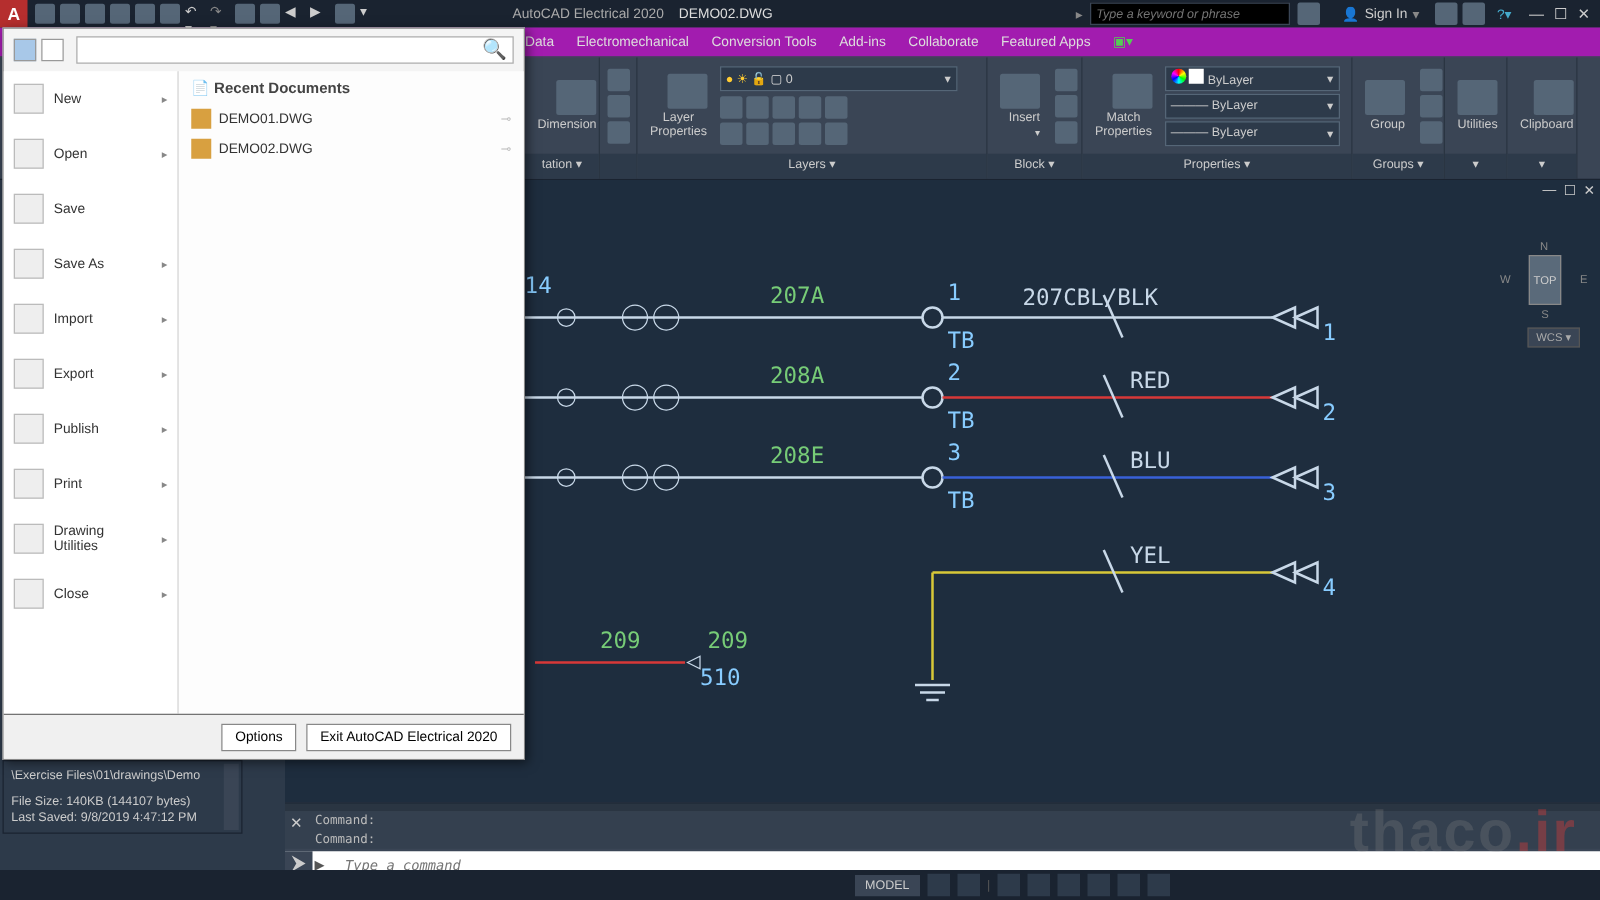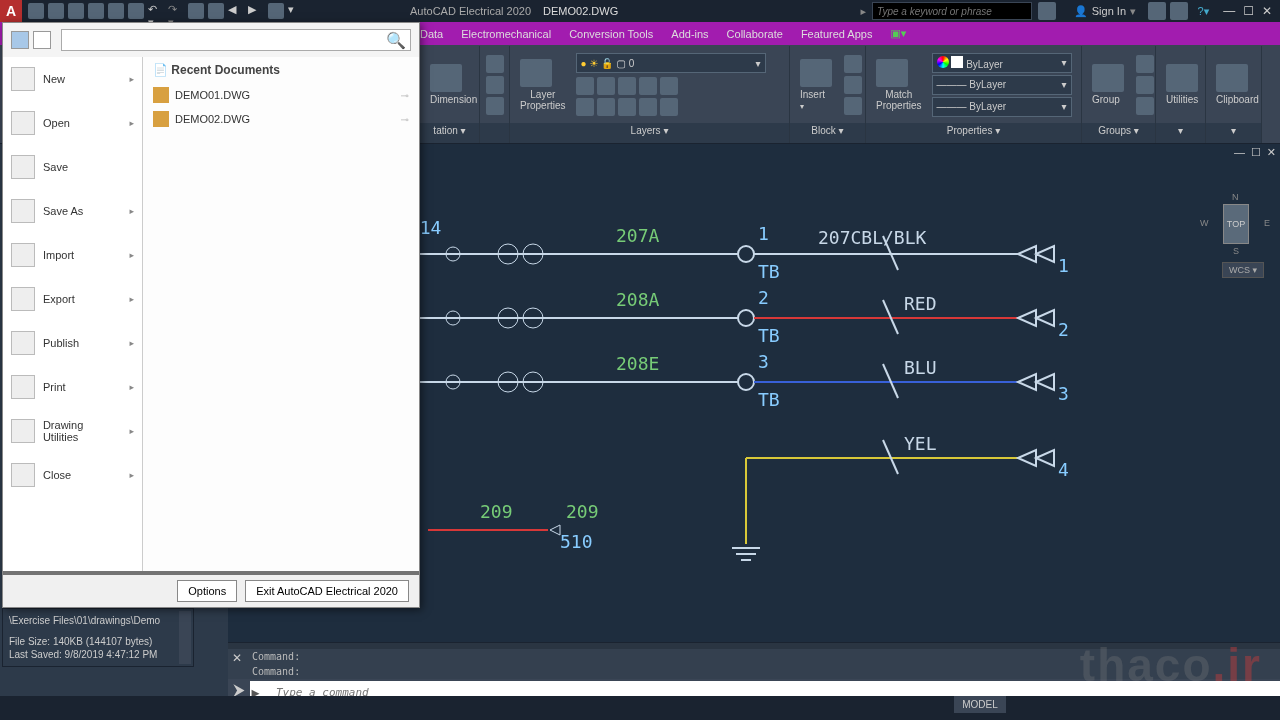--- a/index.html
+++ b/index.html
@@ -20,21 +20,21 @@
 
 
 .ribbon-tabs { height: 24px; background: #a21caf; display: flex; align-items: center; padding-left: 420px; color: #ddd; font-size: 11px; gap: 18px; border-bottom: 1px solid #3a4555; }
 .ribbon-tabs div { cursor: pointer; }
 
 
 .ribbon { height: 98px; background: #3a4555; display: flex; border-bottom: 1px solid #1a2330; padding-left: 420px; }
 .panel { border-right: 1px solid #2a3542; display: flex; flex-direction: column; }
 .panel .body { flex: 1; display: flex; align-items: center; padding: 4px; gap: 4px; }
 .panel .label { height: 20px; font-size: 10px; color: #ccc; text-align: center; padding: 2px 4px; background: #2d3a4a; }
-.big-btn { display: flex; flex-direction: column; align-items: flex-start; justify-content: center; color: #ccc; font-size: 10px; padding: 4px 6px; gap: 2px; cursor: pointer; }
+.big-btn { display: flex; flex-direction: column; align-items: flex-end; justify-content: center; color: #ccc; font-size: 10px; padding: 4px 6px; gap: 2px; cursor: pointer; }
 .big-btn .ico { width: 32px; height: 28px; background: #556677; border-radius: 2px; }
 .sm-btn { width: 18px; height: 18px; background: #556677; border-radius: 2px; display: inline-block; }
 .sm-col { display: flex; flex-direction: column; gap: 3px; padding: 2px; }
 .sm-row { display: flex; gap: 3px; }
 .combo { height: 20px; background: #2d3a4a; border: 1px solid #556677; color: #ccc; font-size: 10px; padding: 0 4px; display: flex; align-items: center; justify-content: space-between; }
 
 
 .app-menu { position: absolute; top: 22px; left: 2px; width: 418px; height: 586px; background: #f4f4f4; border: 1px solid #888; box-shadow: 2px 2px 8px rgba(0,0,0,0.5); z-index: 100; display: flex; flex-direction: column; }
 .app-menu .search-row { padding: 6px 8px; display: flex; justify-content: flex-end; align-items: center; gap: 4px; }
 .app-menu .search-row .toggle { width: 18px; height: 18px; border: 1px solid #999; background: #fff; }
@@ -45,21 +45,21 @@
 .app-menu .left .item { height: 44px; display: flex; align-items: center; padding: 0 8px; gap: 8px; font-size: 11px; color: #333; cursor: pointer; }
 .app-menu .left .item .mi-ico { width: 24px; height: 24px; background: #eee; border: 1px solid #bbb; }
 .app-menu .left .item .arrow { margin-left: auto; color: #888; font-size: 9px; }
 .app-menu .right { flex: 1; background: #fdfdfd; padding: 6px 10px; }
 .app-menu .right h4 { font-size: 12px; color: #444; margin-bottom: 6px; font-weight: 600; }
 .app-menu .right .sort-row { display: flex; gap: 6px; margin-bottom: 8px; }
 .app-menu .right .sort-row select, .app-menu .right .sort-row .btn { font-size: 11px; border: 1px solid #aaa; padding: 2px 4px; background: #fff; }
 .app-menu .right .doc { display: flex; align-items: center; gap: 6px; padding: 4px 0; font-size: 11px; color: #333; cursor: pointer; }
 .app-menu .right .doc .dico { width: 16px; height: 16px; background: #d8a040; }
 .app-menu .right .doc .pin { margin-left: auto; color: #bbb; font-size: 10px; }
-.app-menu .footer { height: 36px; border-top: 4px solid #737373; display: flex; justify-content: flex-end; align-items: center; gap: 8px; padding: 0 10px; background: #f0f0f0; }
+.app-menu .footer { height: 36px; border-top: 1px solid #737373; display: flex; justify-content: flex-end; align-items: center; gap: 8px; padding: 0 10px; background: #f0f0f0; }
 .app-menu .footer button { font-size: 11px; padding: 4px 10px; border: 1px solid #888; background: #fff; cursor: pointer; }
 
 
 .canvas { position: absolute; top: 144px; left: 228px; right: 0; bottom: 64px; background: #1e2d3e; overflow: hidden; }
 .canvas .win-ctrl2 { position: absolute; top: 2px; right: 4px; color: #ccc; font-size: 11px; display: flex; gap: 6px; }
 .canvas svg { width: 100%; height: 100%; }
 .canvas text { font-family: monospace; font-size: 18px; }
 .viewcube { position: absolute; top: 50px; right: 14px; width: 60px; height: 60px; }
 .viewcube .cube { width: 26px; height: 40px; margin: 10px auto; background: #5a6a7a; border: 1px solid #888; display: flex; align-items: center; justify-content: center; font-size: 9px; color: #ccc; }
 .viewcube .dir { position: absolute; font-size: 9px; color: #888; }
@@ -72,21 +72,21 @@
 
 
 .cmd-area { position: absolute; left: 228px; right: 0; bottom: 24px; height: 54px; background: #3a4555; border-top: 1px solid #1a2330; }
 .cmd-area .grip { height: 6px; background: #2a3542; }
 .cmd-area .log { font-size: 10px; color: #bbb; font-family: monospace; padding: 2px 24px; background: #34404f; }
 .cmd-area .input-row { display: flex; align-items: center; background: #fff; height: 22px; margin: 2px 0 0 0; }
 .cmd-area .input-row .handle { width: 22px; height: 22px; background: #3a4555; color: #ccc; text-align: center; }
 .cmd-area .input-row input { flex: 1; border: none; padding: 0 6px; font-family: monospace; font-size: 11px; font-style: italic; color: #888; }
 
 
-.statusbar { position: absolute; left: 0; right: 0; bottom: 0; height: 24px; background: #1a2330; display: flex; align-items: center; font-size: 10px; color: #ccc; padding: 0 4px; gap: 6px; flex-direction: column; }
+.statusbar { position: absolute; left: 0; right: 0; bottom: 0; height: 24px; background: #1a2330; display: flex; align-items: center; font-size: 10px; color: #ccc; padding: 0 4px; gap: 6px; }
 .statusbar .model-btn { background: #3a4555; padding: 3px 8px; margin-left: 680px; }
 .statusbar .sbtn { width: 18px; height: 18px; background: #2d3a4a; }
 
 .watermark { position: absolute; right: 18px; bottom: 28px; font-size: 46px; font-weight: bold; color: rgba(130,130,130,0.28); letter-spacing: 2px; }
 .watermark .dot { color: rgba(200,60,60,0.45); }
 </style>
 </head>
 <body>
 
 <div class="titlebar">

